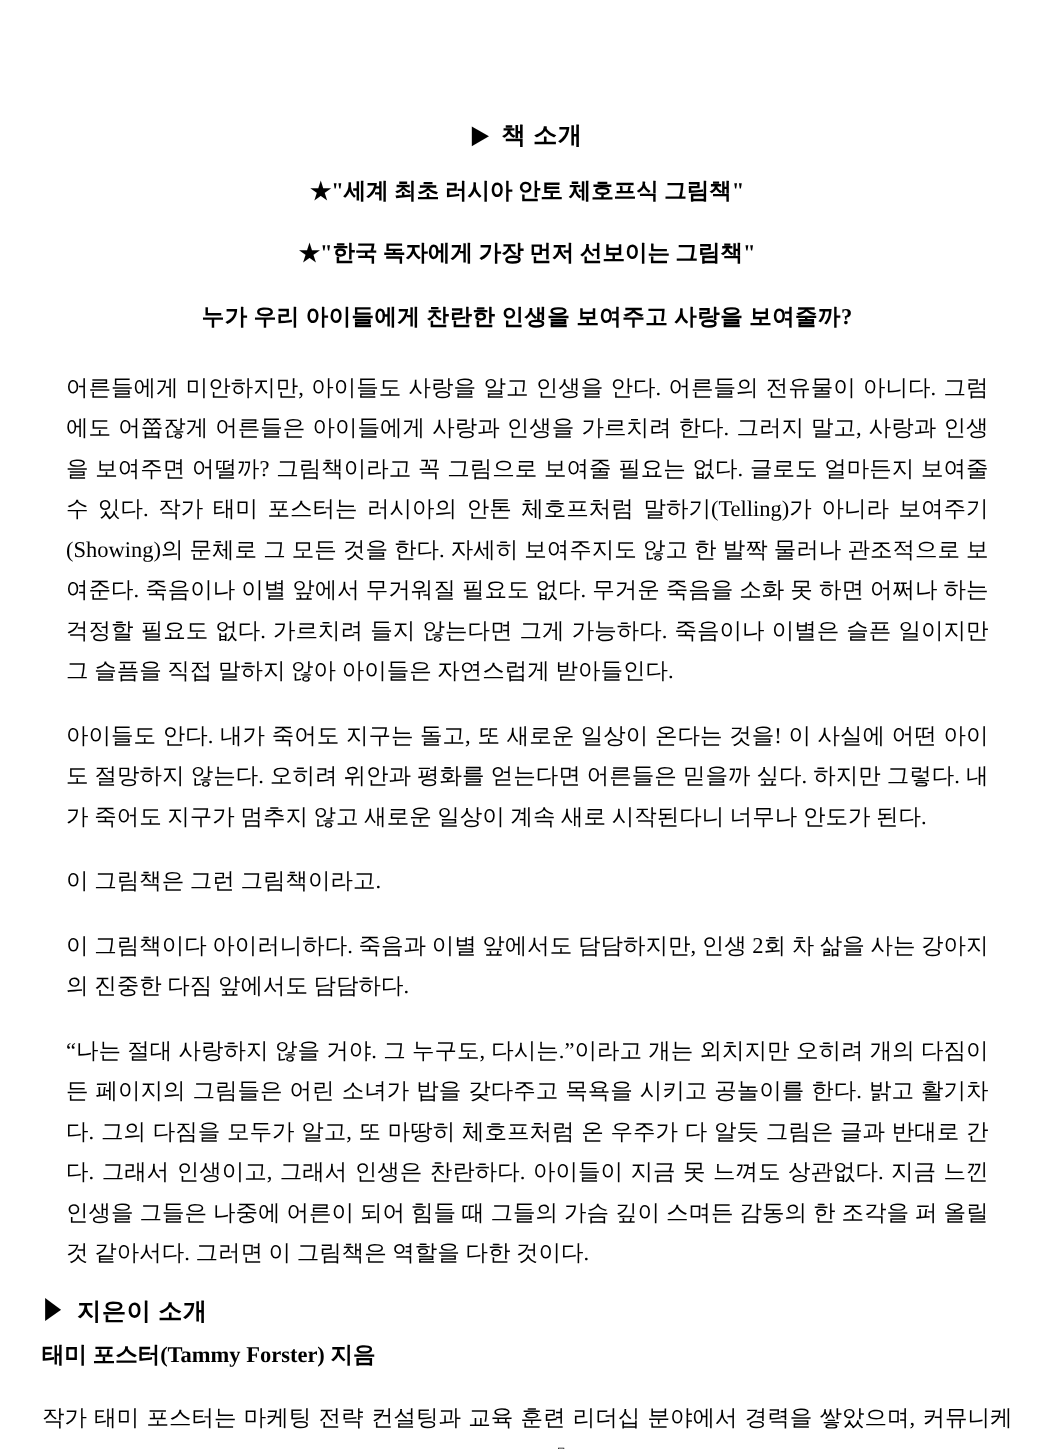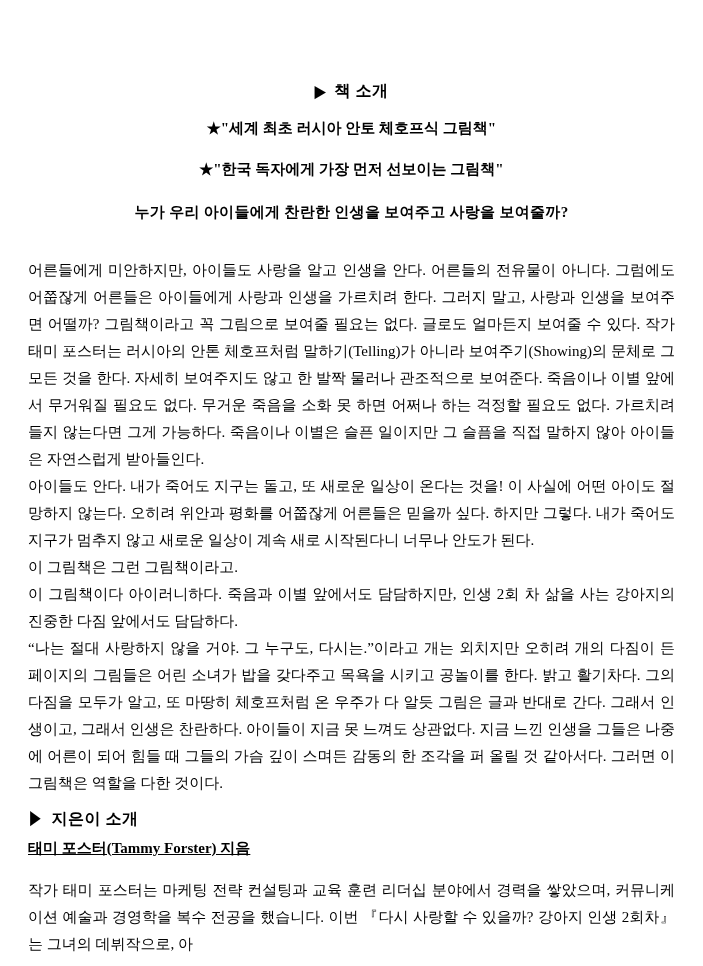--- a/index.html
+++ b/index.html
@@ -44,36 +44,35 @@
     font-weight: bold;
     font-size: 15px;
     margin: 0 0 26px 0;
     line-height: 15px;
   }
   .publisher-review-title { margin: 8px 0 42px 0; }
   .review-headline {
     font-weight: bold;
     font-size: 15px;
     line-height: 18px;
-    margin: 0 0 36px 0;
+    margin: 0 0 25px 0;
     letter-spacing: 0.3px;
   }
   .body-text p {
-    margin: 0;
+    margin: 16px;
     line-height: 27px;
     text-align: justify;
     word-break: normal;
   }
   .author-intro-title { margin: 13px 0 12px 0; font-family: Liberation Serif, serif; }
   .author-byline {
     font-weight: bold;
     font-size: 15px;
     line-height: 16px;
     margin: 0 0 21px 0;
-    text-decoration: underline;
   }
   .author-bio {
     margin: 0;
     line-height: 27px;
     text-align: justify;
   }
 </style>
 </head>
 <body>
 
@@ -89,21 +88,21 @@
 
   <div class="highlight-line center">
     <span class="star-icon">★</span><span>"한국 독자에게 가장 먼저 선보이는 그림책"</span>
   </div>
 
 
   <div class="review-headline center">누가 우리 아이들에게 찬란한 인생을 보여주고 사랑을 보여줄까?</div>
 
   <div class="body-text">
     <p>어른들에게 미안하지만, 아이들도 사랑을 알고 인생을 안다. 어른들의 전유물이 아니다. 그럼에도 어쭙잖게 어른들은 아이들에게 사랑과 인생을 가르치려 한다. 그러지 말고, 사랑과 인생을 보여주면 어떨까? 그림책이라고 꼭 그림으로 보여줄 필요는 없다. 글로도 얼마든지 보여줄 수 있다. 작가 태미 포스터는 러시아의 안톤 체호프처럼 말하기(Telling)가 아니라 보여주기(Showing)의 문체로 그 모든 것을 한다. 자세히 보여주지도 않고 한 발짝 물러나 관조적으로 보여준다. 죽음이나 이별 앞에서 무거워질 필요도 없다. 무거운 죽음을 소화 못 하면 어쩌나 하는 걱정할 필요도 없다. 가르치려 들지 않는다면 그게 가능하다. 죽음이나 이별은 슬픈 일이지만 그 슬픔을 직접 말하지 않아 아이들은 자연스럽게 받아들인다.</p>
-    <p>아이들도 안다. 내가 죽어도 지구는 돌고, 또 새로운 일상이 온다는 것을! 이 사실에 어떤 아이도 절망하지 않는다. 오히려 위안과 평화를 어쭙잖게 어른들은 믿을까 싶다. 하지만 그렇다. 내가 죽어도 지구가 멈추지 않고 새로운 일상이 계속 새로 시작된다니 너무나 안도가 된다.</p>
+    <p>아이들도 안다. 내가 죽어도 지구는 돌고, 또 새로운 일상이 온다는 것을! 이 사실에 어떤 아이도 절망하지 않는다. 오히려 위안과 평화를 얻는다면 어른들은 믿을까 싶다. 하지만 그렇다. 내가 죽어도 지구가 멈추지 않고 새로운 일상이 계속 새로 시작된다니 너무나 안도가 된다.</p>
     <p>이 그림책은 그런 그림책이라고.</p>
     <p>이 그림책이다 아이러니하다. 죽음과 이별 앞에서도 담담하지만, 인생 2회 차 삶을 사는 강아지의 진중한 다짐 앞에서도 담담하다.</p>
     <p>“나는 절대 사랑하지 않을 거야. 그 누구도, 다시는.”이라고 개는 외치지만 오히려 개의 다짐이 든 페이지의 그림들은 어린 소녀가 밥을 갖다주고 목욕을 시키고 공놀이를 한다. 밝고 활기차다. 그의 다짐을 모두가 알고, 또 마땅히 체호프처럼 온 우주가 다 알듯 그림은 글과 반대로 간다. 그래서 인생이고, 그래서 인생은 찬란하다. 아이들이 지금 못 느껴도 상관없다. 지금 느낀 인생을 그들은 나중에 어른이 되어 힘들 때 그들의 가슴 깊이 스며든 감동의 한 조각을 퍼 올릴 것 같아서다. 그러면 이 그림책은 역할을 다한 것이다.</p>
   </div>
 
   <div class="section-title author-intro-title">
     <span class="marker-icon">▶</span><span>지은이 소개</span>
   </div>
 
   <div class="author-byline">태미 포스터(Tammy Forster) 지음</div>

